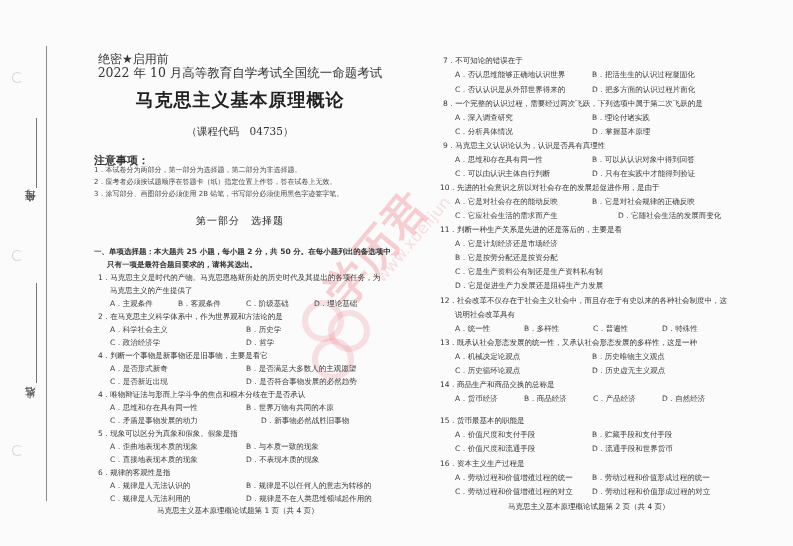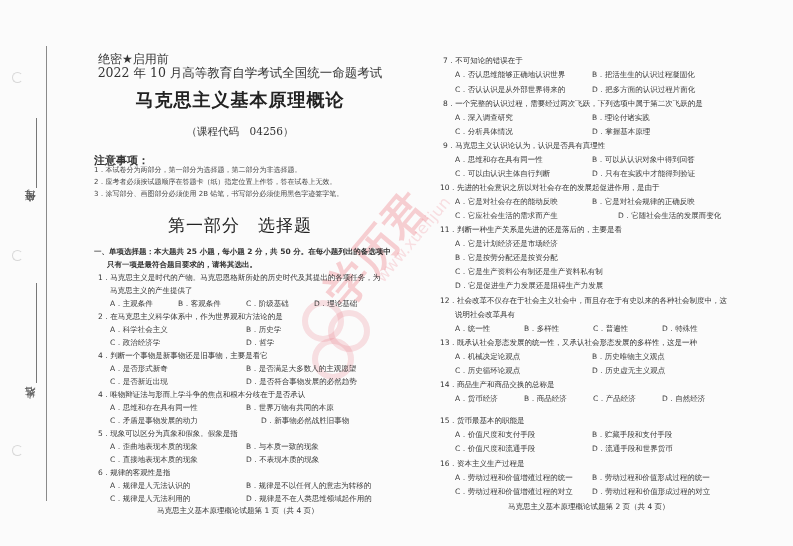--- a/index.html
+++ b/index.html
@@ -14,21 +14,21 @@
   .punch { position:absolute; width:9px; height:9px; border:1px solid #d8d8d8; border-radius:50%; border-right-color:transparent; }
   .vlabel { position:absolute; left:24px; font-size:11px; color:#555; writing-mode:vertical-rl; transform:rotate(180deg); letter-spacing:1px; }
   .vline { position:absolute; left:36px; width:1px; background:#777; }
 
   .secret { left:98px; top:51px; font-size:12px; color:#333; font-family:"DejaVu Sans",sans-serif; }
   .exam-title { left:0; width:430px; text-align:center; top:65px; font-size:12.5px; color:#333; padding-left:50px; box-sizing:border-box; }
   .subject-title { left:0; width:430px; text-align:center; top:88px; font-size:18px; font-weight:bold; color:#222; padding-left:50px; box-sizing:border-box; letter-spacing:1px; }
   .course-code { left:0; width:430px; text-align:center; top:125px; font-size:10.5px; color:#333; padding-left:50px; box-sizing:border-box; }
   .notice-head { left:94px; top:153px; font-size:11px; font-weight:bold; color:#333; font-family:"DejaVu Sans",sans-serif; }
   .notice { left:94px; font-size:7px; color:#444; font-family:"DejaVu Sans",sans-serif;text-align:right; }
-  .part-title { left:0; width:430px; text-align:center; top:214px; font-size:17px; color:#222; padding-left:50px; box-sizing:border-box; letter-spacing:1px; }
+  .part-title { left:0; width:430px; text-align:center; top:214px; font-size:10px; color:#222; padding-left:50px; box-sizing:border-box; letter-spacing:1px; }
 
   .q { position:absolute; font-size:7.5px; color:#333; white-space:nowrap; font-family:"DejaVu Sans",sans-serif; }
   .q.bold { font-weight:bold; }
   .opt { position:absolute; font-size:7.5px; color:#3a3a3a; white-space:nowrap; font-family:"DejaVu Sans",sans-serif; }
   .footer { position:absolute; font-size:7.5px; color:#333; white-space:nowrap; font-family:"DejaVu Sans",sans-serif; }
 
   .watermark { position:absolute; left:300px; top:150px; width:180px; height:240px; pointer-events:none; }
   .wm-circle { position:absolute; border:6px solid rgba(230,120,130,0.22); border-radius:50%; }
   .wm-text { position:absolute; font-size:44px; font-weight:bold; color:rgba(235,90,100,0.28); transform:rotate(-50deg); font-family:"DejaVu Sans",sans-serif; white-space:nowrap; }
   .wm-url { position:absolute; font-size:16px; color:rgba(235,120,130,0.22); transform:rotate(-50deg); font-family:"DejaVu Sans",sans-serif; white-space:nowrap; }
@@ -49,21 +49,21 @@
   <div class="wm-circle" style="left:2px;top:150px;width:30px;height:30px;"></div>
   <div class="wm-circle" style="left:28px;top:160px;width:30px;height:30px;"></div>
   <div class="wm-circle" style="left:12px;top:188px;width:30px;height:30px;"></div>
   <div class="wm-text" style="left:10px;top:70px;">学历君</div>
   <div class="wm-url" style="left:60px;top:80px;">www.xuelijun</div>
 </div>
 
 <div class="abs secret">绝密★启用前</div>
 <div class="abs exam-title">2022 年 10 月高等教育自学考试全国统一命题考试</div>
 <div class="abs subject-title">马克思主义基本原理概论</div>
-<div class="abs course-code">（课程代码　04256）</div>
+<div class="abs course-code">（课程代码　04735）</div>
 
 <div class="abs notice-head">注意事项：</div>
 <div class="abs notice" style="top:165px;">1．本试卷分为两部分，第一部分为选择题，第二部分为非选择题。</div>
 <div class="abs notice" style="top:177px;">2．应考者必须按试题顺序在答题卡（纸）指定位置上作答，答在试卷上无效。</div>
 <div class="abs notice" style="top:189px;">3．涂写部分、画图部分必须使用 2B 铅笔，书写部分必须使用黑色字迹签字笔。</div>
 
 <div class="abs part-title">第一部分　选择题</div>
 
 <div class="q bold" style="left:94px;top:247px;">一、单项选择题：本大题共 25 小题，每小题 2 分，共 50 分。在每小题列出的备选项中</div>
 <div class="q bold" style="left:107px;top:260px;">只有一项是最符合题目要求的，请将其选出。</div>

